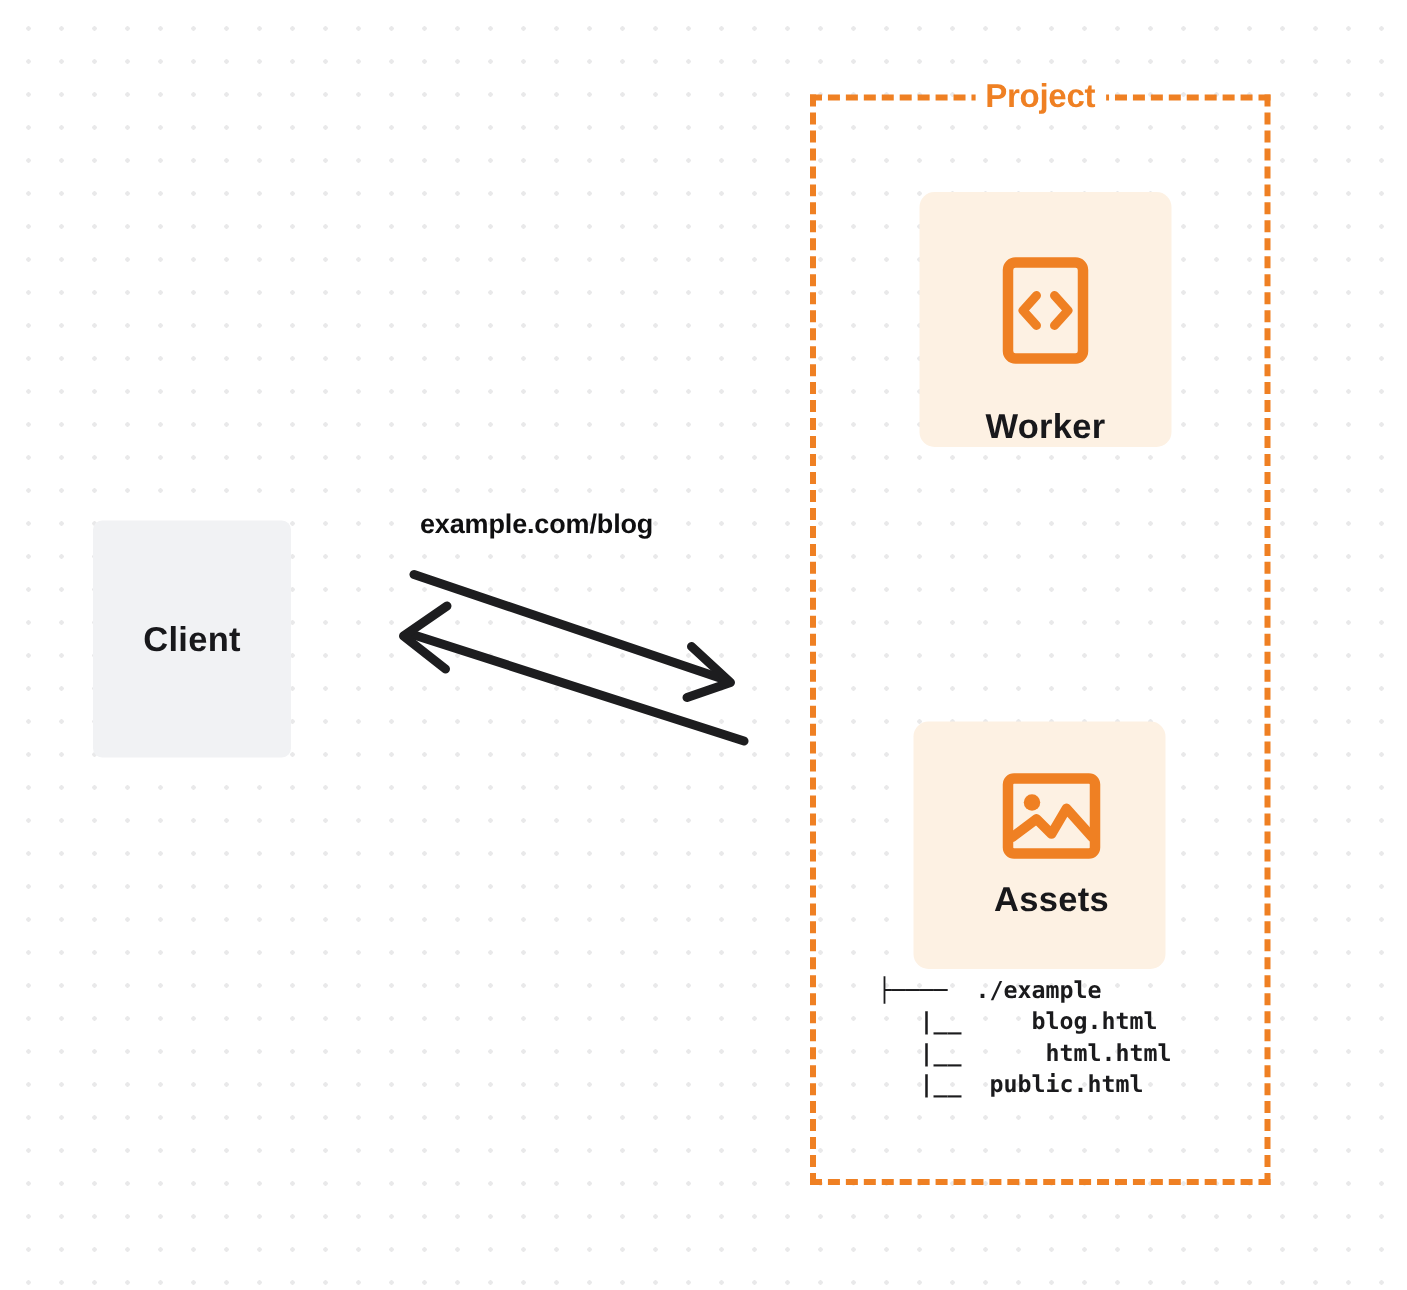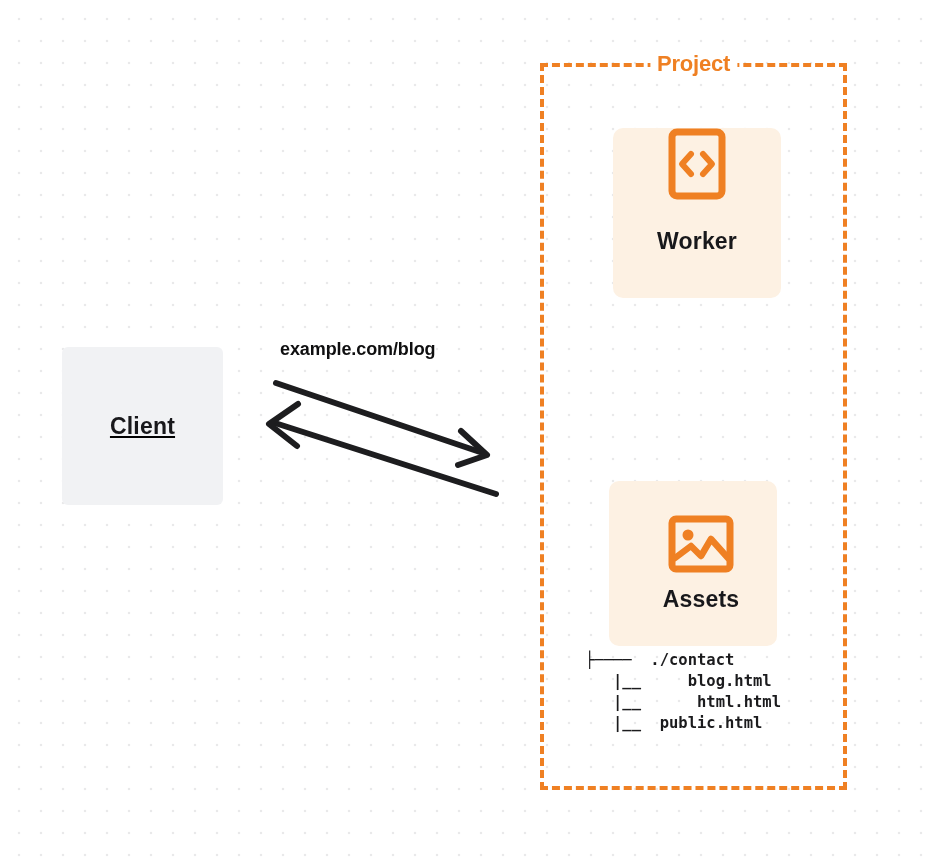--- a/index.html
+++ b/index.html
@@ -25,28 +25,27 @@
     inset: 0;
     width: 938px;
     height: 860px;
   }
 
   
   .client-node {
     position: absolute;
     left: 62px;
     top: 347px;
-    width: 161px;
+    width: 132px;
     height: 158px;
     background: #f1f2f4;
     border-radius: 6px;
     display: flex;
     align-items: center;
     justify-content: center;
-    text-decoration: underline;
   }
   .client-label {
     font-size: 23px;
     font-weight: bold;
     color: #18181b;
     letter-spacing: .2px;
   }
 
   
   .edge-label {
@@ -101,21 +100,21 @@
     background: #fdf1e3;
     border-radius: 10px;
     display: flex;
     flex-direction: column;
     align-items: center;
   }
   .card-worker {
     left: 613px;
     top: 128px;
     height: 170px;
-    justify-content: flex-start;
+    justify-content: flex-end;
     gap: 28px;
   }
   .card-assets {
     left: 609px;
     top: 481px;
     height: 165px;
     justify-content: center;
     gap: 12px;
     padding-left: 16px;
   }
@@ -186,18 +185,18 @@
     <span class="card-icon">
       <svg width="66" height="60" viewBox="0 0 66 60">
         <rect x="4" y="5" width="58" height="50" rx="4" ry="4" fill="none" stroke="#ef8023" stroke-width="7"></rect>
         <circle cx="20" cy="21" r="5.5" fill="#ef8023"></circle>
         <polyline points="7,44 23,32 33,42 43,25 60,44" fill="none" stroke="#ef8023" stroke-width="6.5" stroke-linecap="round" stroke-linejoin="round"></polyline>
       </svg>
     </span>
     <span class="card-label">Assets</span>
   </div>
 
-  <div class="file-tree"><span>├────  ./contact</span>
+  <div class="file-tree"><span>├────  ./example</span>
 <span>   |__     blog.html</span>
 <span>   |__      html.html</span>
 <span>   |__  public.html</span></div>
 
 </div>
 
 </body></html>

